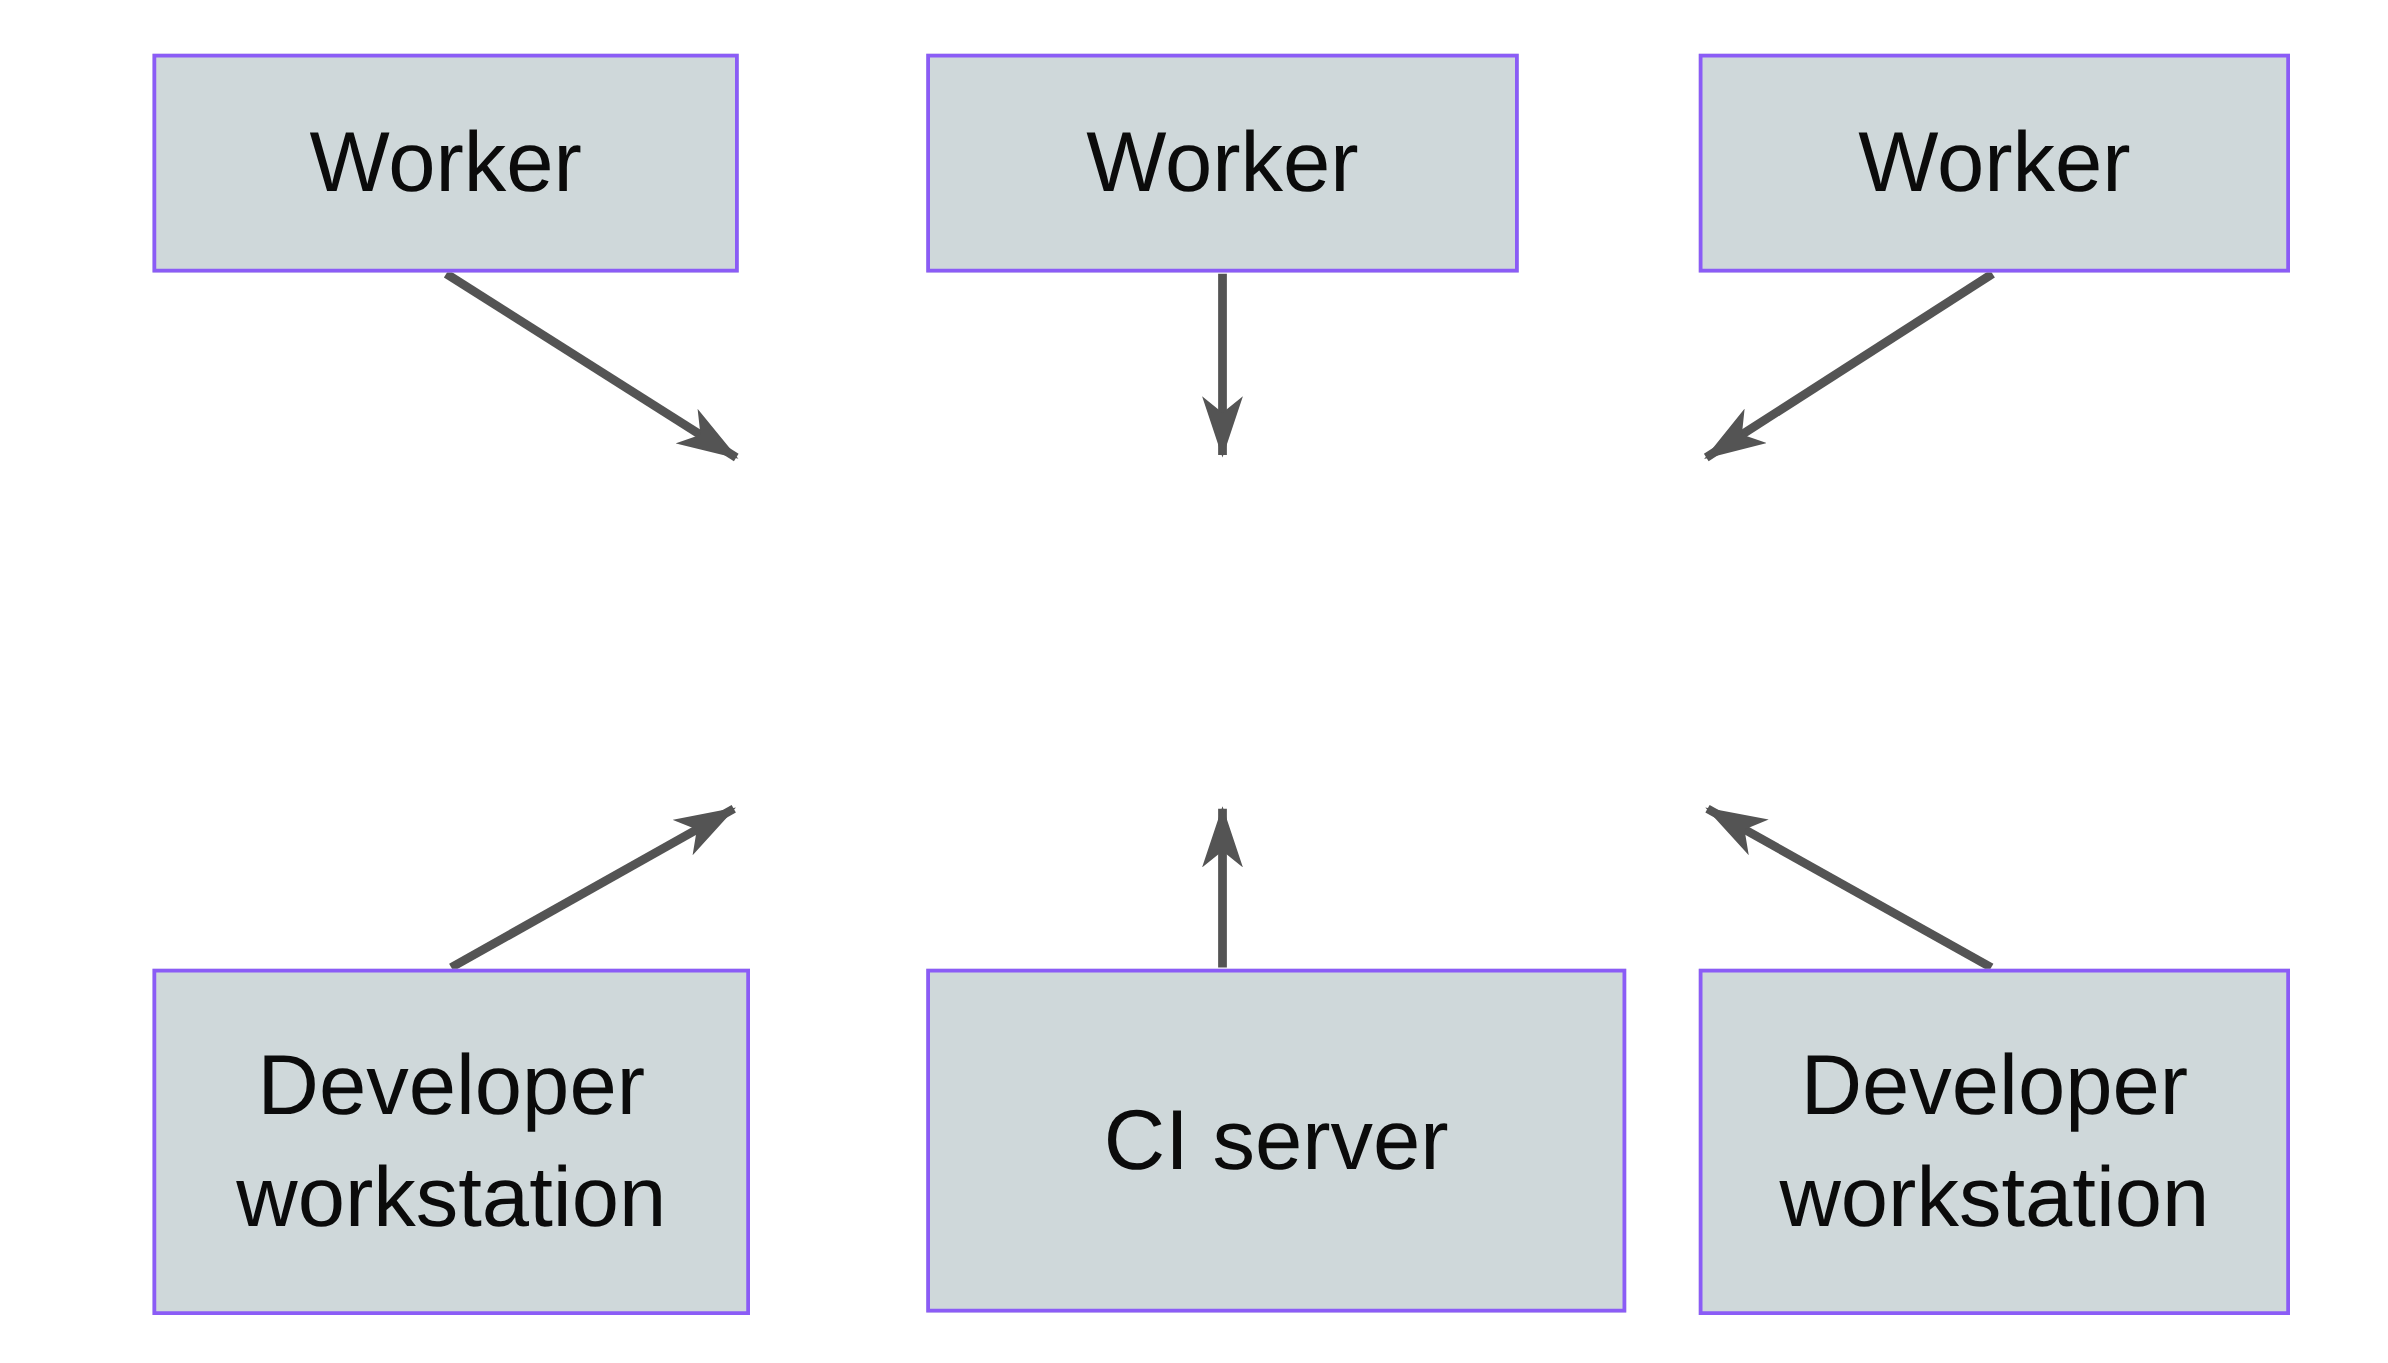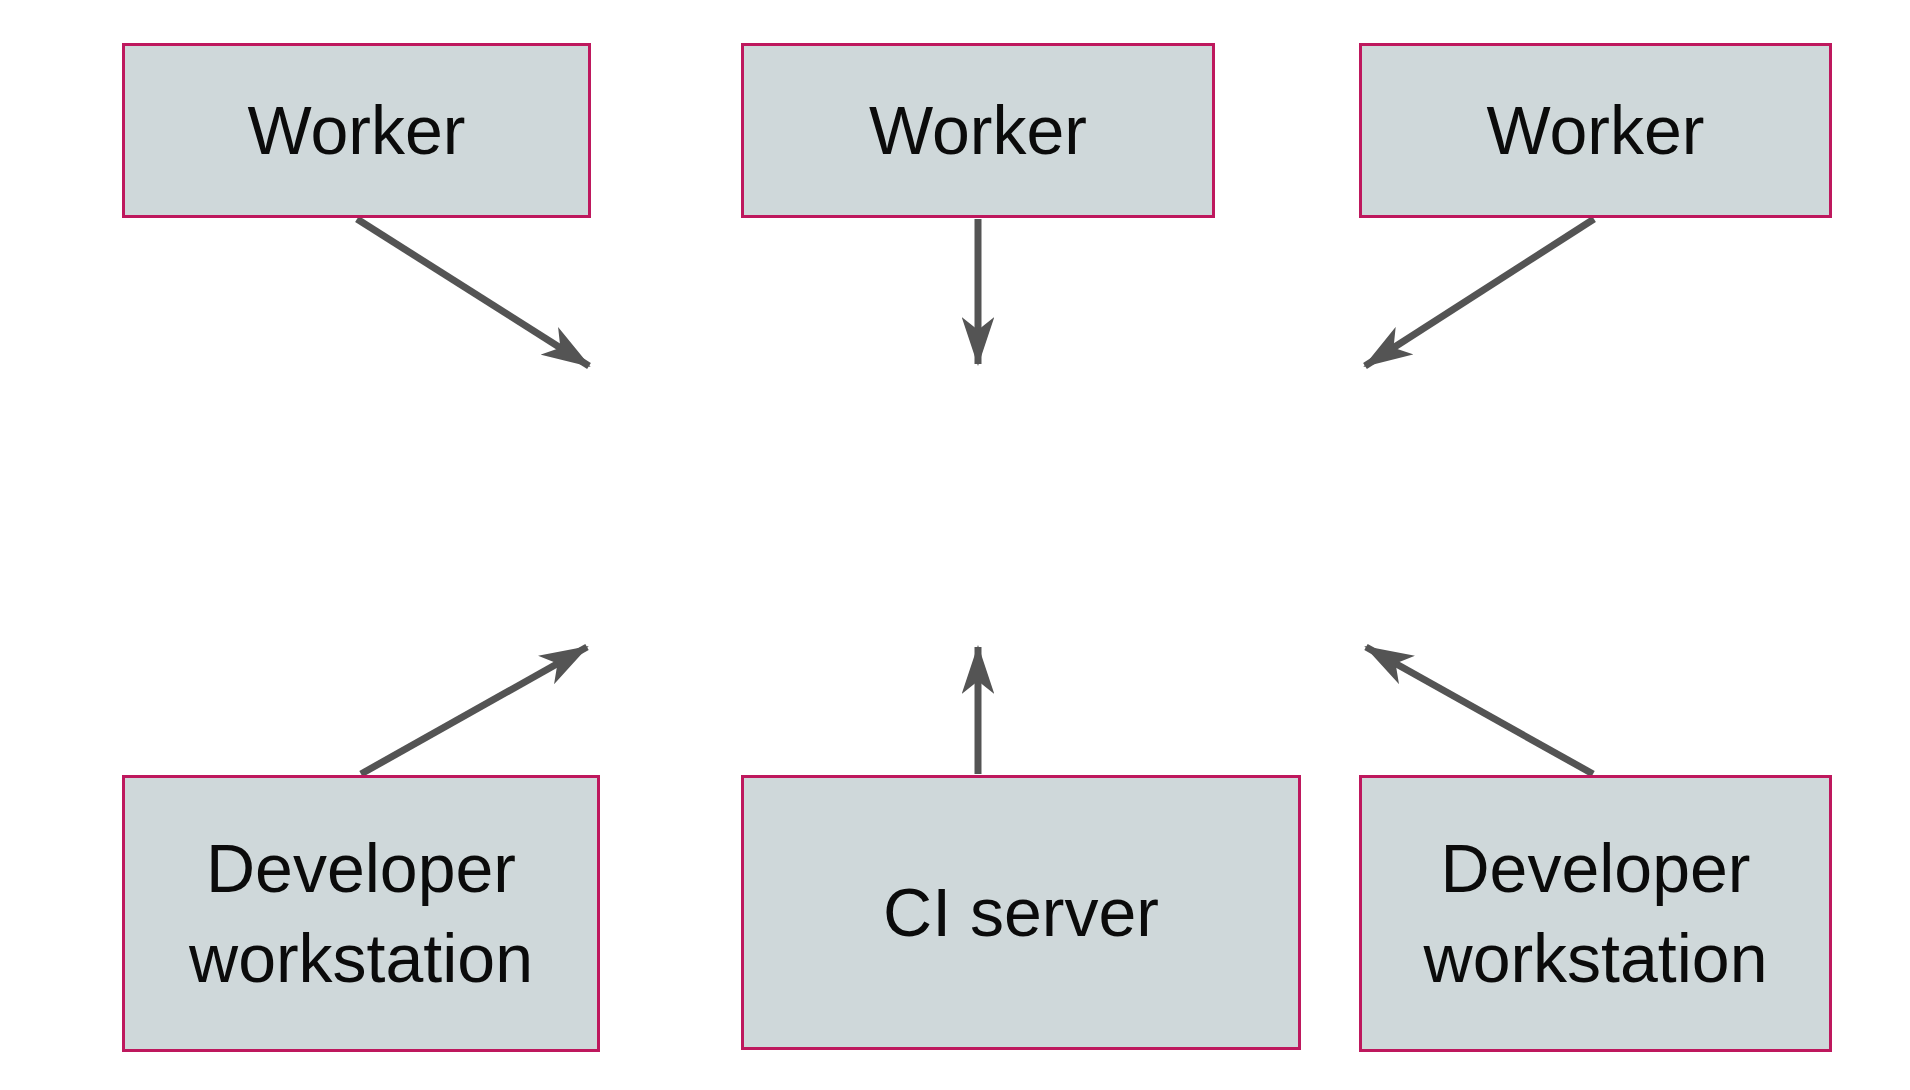--- a/index.html
+++ b/index.html
@@ -11,21 +11,21 @@
     position: relative;
     width: 1910px;
     height: 1090px;
     background: #ffffff;
     overflow: hidden;
     font-family: "Liberation Sans", "DejaVu Sans", sans-serif;
   }
   .node {
     position: absolute;
     background: #cfd8da;
-    border: 3px solid #be185d;
+    border: 3px solid #8b5cf6;
     box-sizing: border-box;
     display: flex;
     align-items: center;
     justify-content: center;
     text-align: center;
     color: #0b0b0b;
     font-size: 68px;
     line-height: 1.32;
     letter-spacing: 0px;
   }

